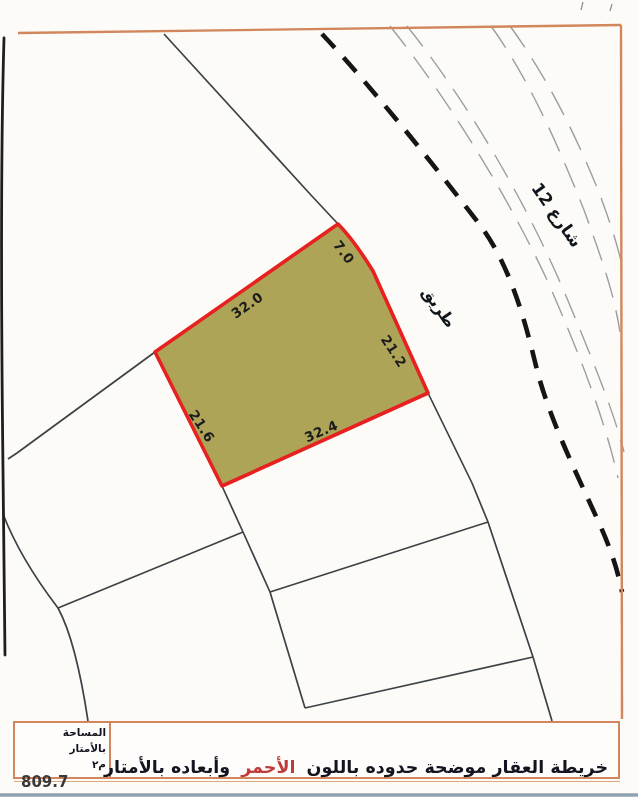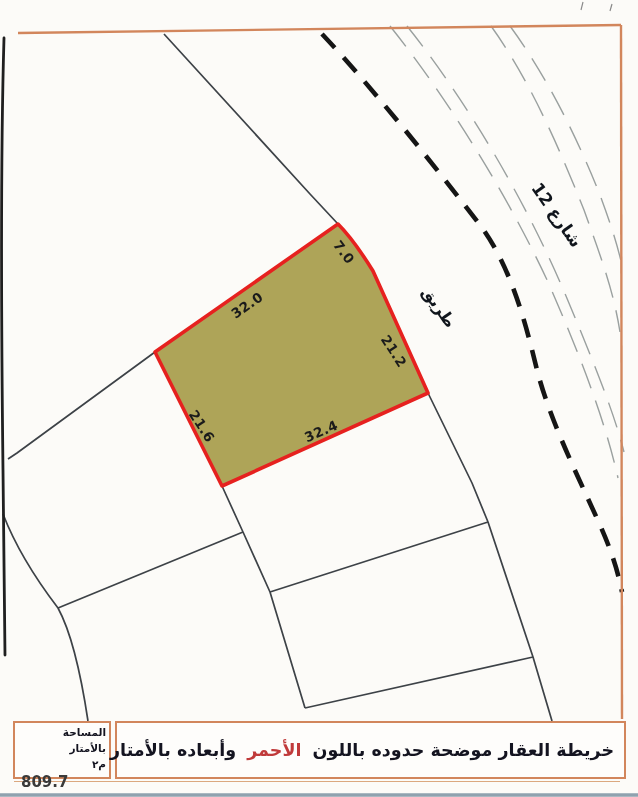--- a/index.html
+++ b/index.html
@@ -32,21 +32,21 @@
   }
   .area-box{left:13px;top:721px;width:98px;height:58px;padding:2px 3px 0 4px;}
   .area-box .a-lbl{
     direction:rtl;text-align:right;font-size:10.5px;font-weight:700;color:#141420;line-height:1.5;margin-left:48px;
   }
   .area-box .a-val{
     text-align:left;font-size:15px;font-weight:700;color:#3a3a3a;line-height:1.4;padding-left:2px;
   }
   .note-box{
     left:109px;top:721px;width:511px;height:58px;
-    display:flex;align-items:center;direction:rtl;padding:0 10px;margin-left:6px;
+    display:flex;align-items:flex-end;direction:rtl;padding:0 10px;
   }
   .note-box .note-text{
     font-size:17.5px;font-weight:700;color:#141420;white-space:nowrap;
   }
   .note-red{color:#c03a3a;margin:0 5px;}
 </style>
 </head>
 <body>
 
 <div class="stage">

